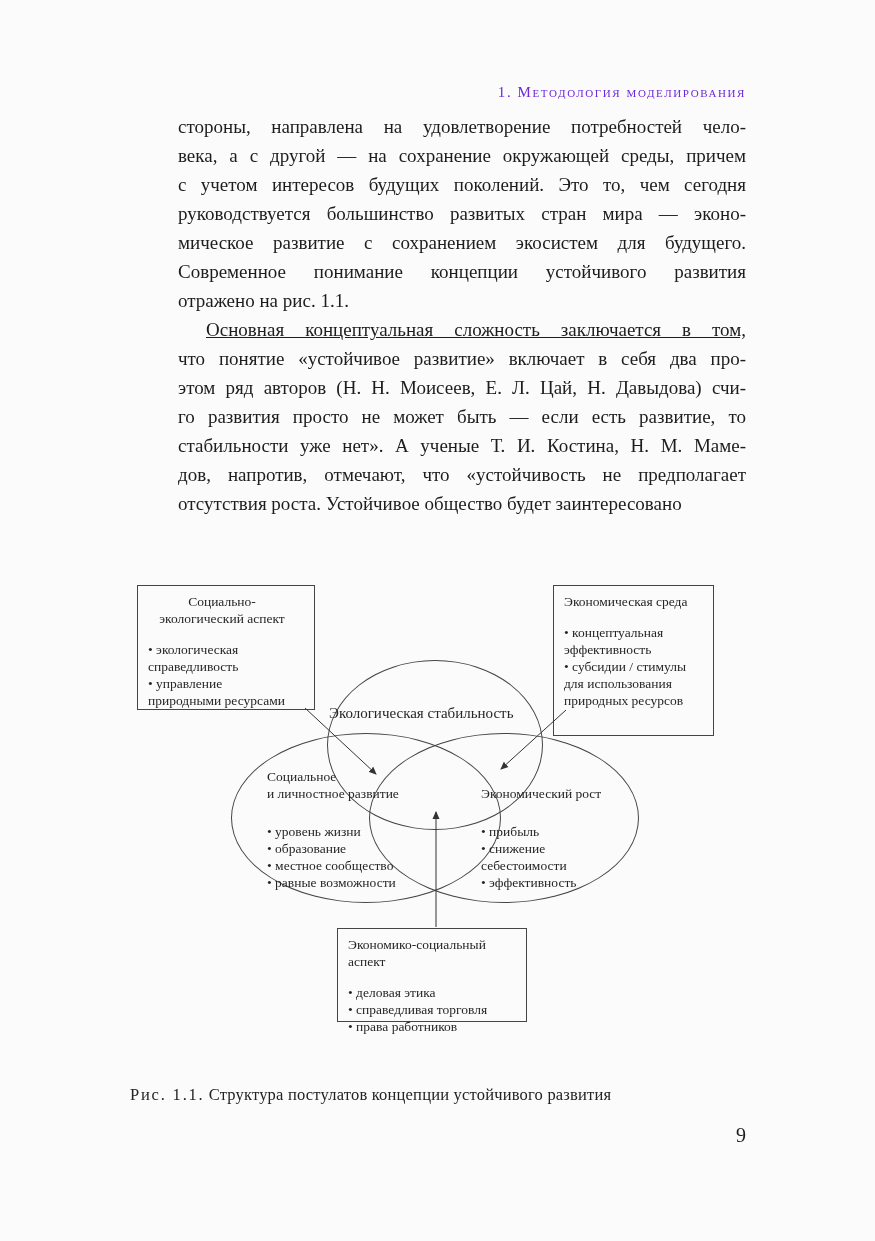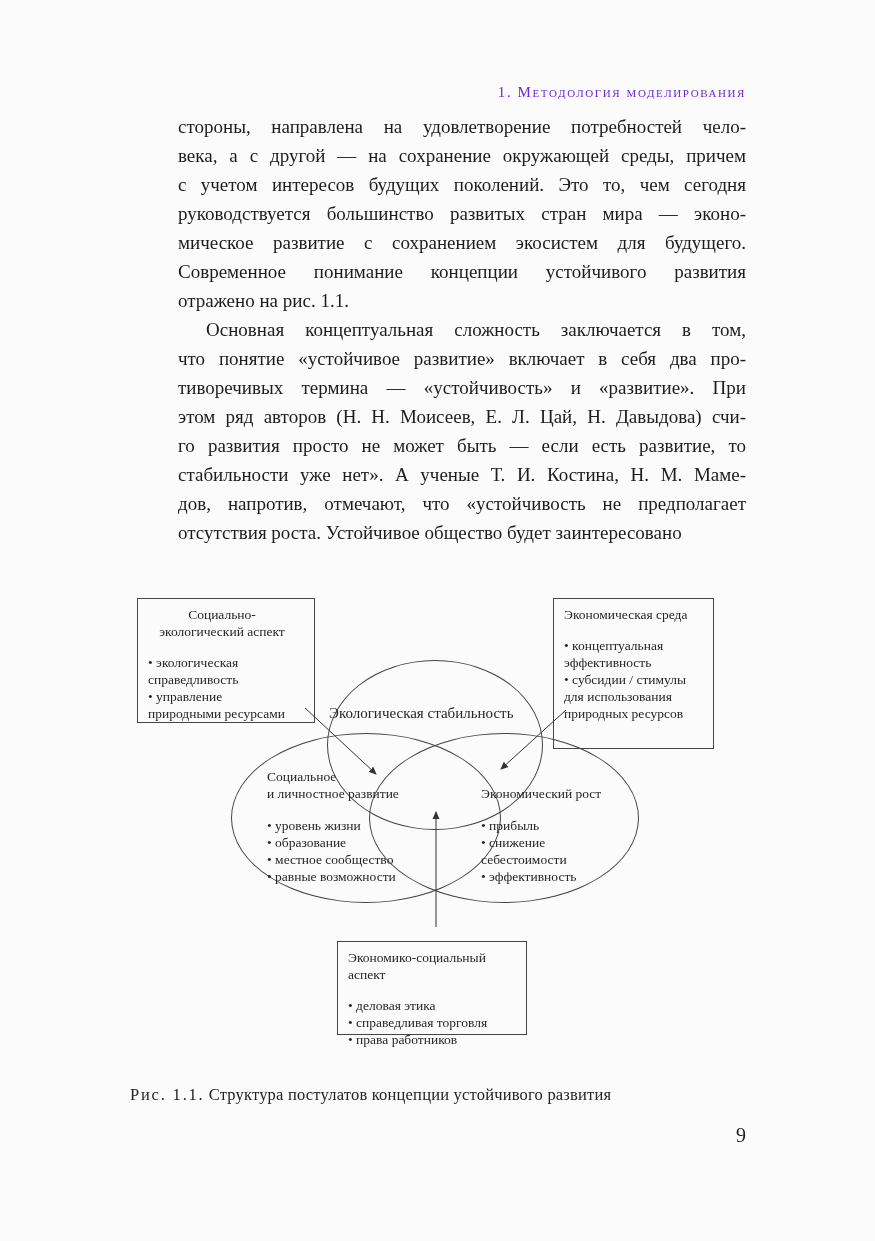--- a/index.html
+++ b/index.html
@@ -23,30 +23,30 @@
     color:#6d28d9;
   }
 
   
   .body-text{
     position:absolute;top:112px;left:130px;width:616px;
     font-size:19px;line-height:29px;color:#1d1d1d;
   }
   .line{text-align:justify;text-align-last:justify;margin-left:48px;}
   .line.last{text-align-last:left;}
-  .line.indent{text-indent:28px;}
+  .line.indent{text-indent:28px;text-decoration:underline;}
 
   
   .dbox{
     position:absolute;
     box-sizing:border-box;
     border:1px solid #454545;
     background:transparent;
     padding:7px 18px 6px 10px;
-    font-size:13.5px;line-height:17px;color:#262626;margin-top:13px;
+    font-size:13.5px;line-height:17px;color:#262626;
   }
   .dbox .box-title{margin-bottom:14px;}
   .dbox.center-title .box-title{text-align:center;}
   .box-tl{left:137px;top:585px;width:178px;height:125px;}
   .box-tr{left:553px;top:585px;width:161px;height:151px;}
   .box-b {left:337px;top:928px;width:190px;height:94px;}
 
   .ellipse{
     position:absolute;
     box-sizing:border-box;
@@ -59,21 +59,21 @@
   .ellipse-right{left:369px;top:733px;width:270px;height:170px;}
 
   .venn-label{
     position:absolute;left:329px;top:704px;width:214px;
     text-align:left;font-size:15px;line-height:18px;color:#262626;
   }
   .venn-text{
     position:absolute;
     font-size:13.5px;line-height:17px;color:#262626;
   }
-  .venn-text .v-title{margin-bottom:15px;}
+  .venn-text .v-title{margin-bottom:21px;}
   .vt-left {left:267px;top:768px;width:150px;}
   .vt-right{left:481px;top:785px;width:152px;}
 
   .arrows{position:absolute;left:0;top:0;width:875px;height:1241px;pointer-events:none;}
 
   
   .caption{
     position:absolute;left:130px;top:1085px;width:616px;
     font-size:16.5px;color:#222;
   }
@@ -97,21 +97,20 @@
         <div class="line">века, а с другой — на сохранение окружающей среды, причем</div>
         <div class="line">с учетом интересов будущих поколений. Это то, чем сегодня</div>
         <div class="line">руководствуется большинство развитых стран мира — эконо-</div>
         <div class="line">мическое развитие с сохранением экосистем для будущего.</div>
         <div class="line">Современное понимание концепции устойчивого развития</div>
         <div class="line last">отражено на рис. 1.1.</div>
       </div>
       <div>
         <div class="line indent">Основная концептуальная сложность заключается в том,</div>
         <div class="line">что понятие «устойчивое развитие» включает в себя два про-</div>
-        <div class="line">тиворечивых термина — «устойчивость» и «развитие». При</div>
         <div class="line">этом ряд авторов (Н. Н. Моисеев, Е. Л. Цай, Н. Давыдова) счи-</div>
         <div class="line">го развития просто не может быть — если есть развитие, то</div>
         <div class="line">стабильности уже нет». А ученые Т. И. Костина, Н. М. Маме-</div>
         <div class="line">дов, напротив, отмечают, что «устойчивость не предполагает</div>
         <div class="line last">отсутствия роста. Устойчивое общество будет заинтересовано</div>
       </div>
     </div>
 
   <div class="ellipse ellipse-top"></div>
   <div class="ellipse ellipse-left"></div>

